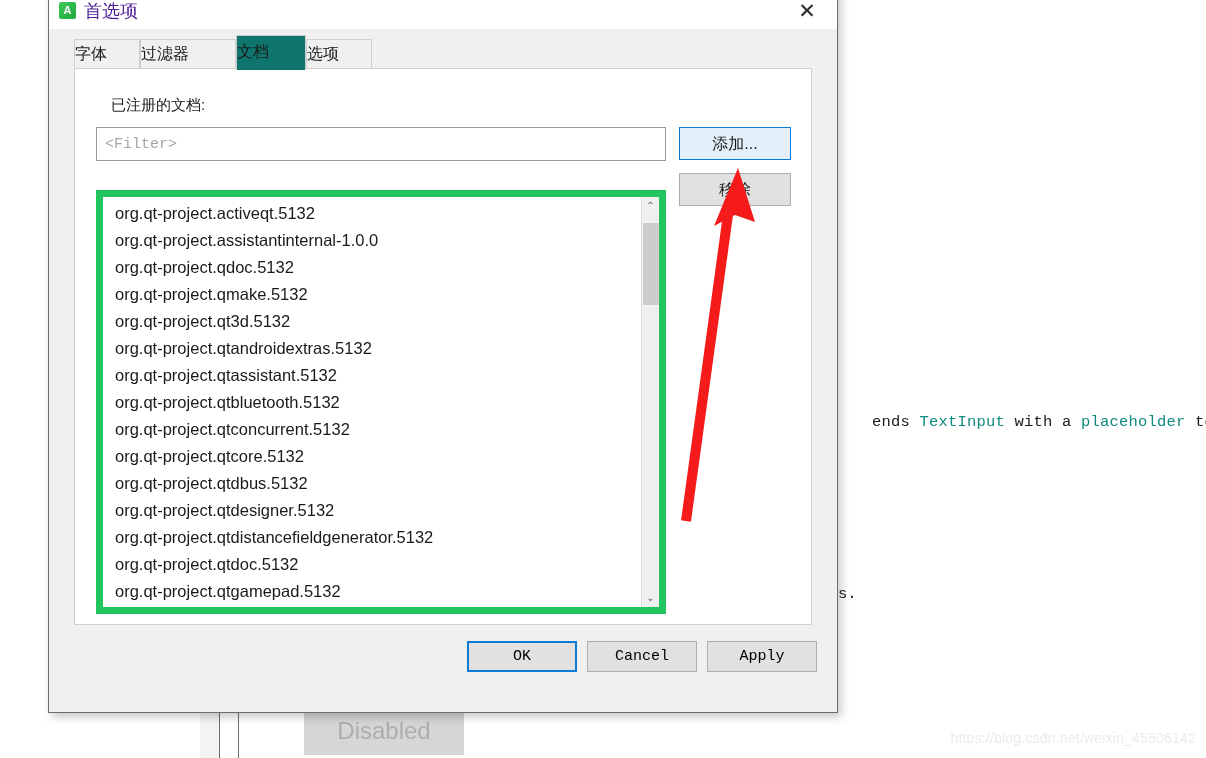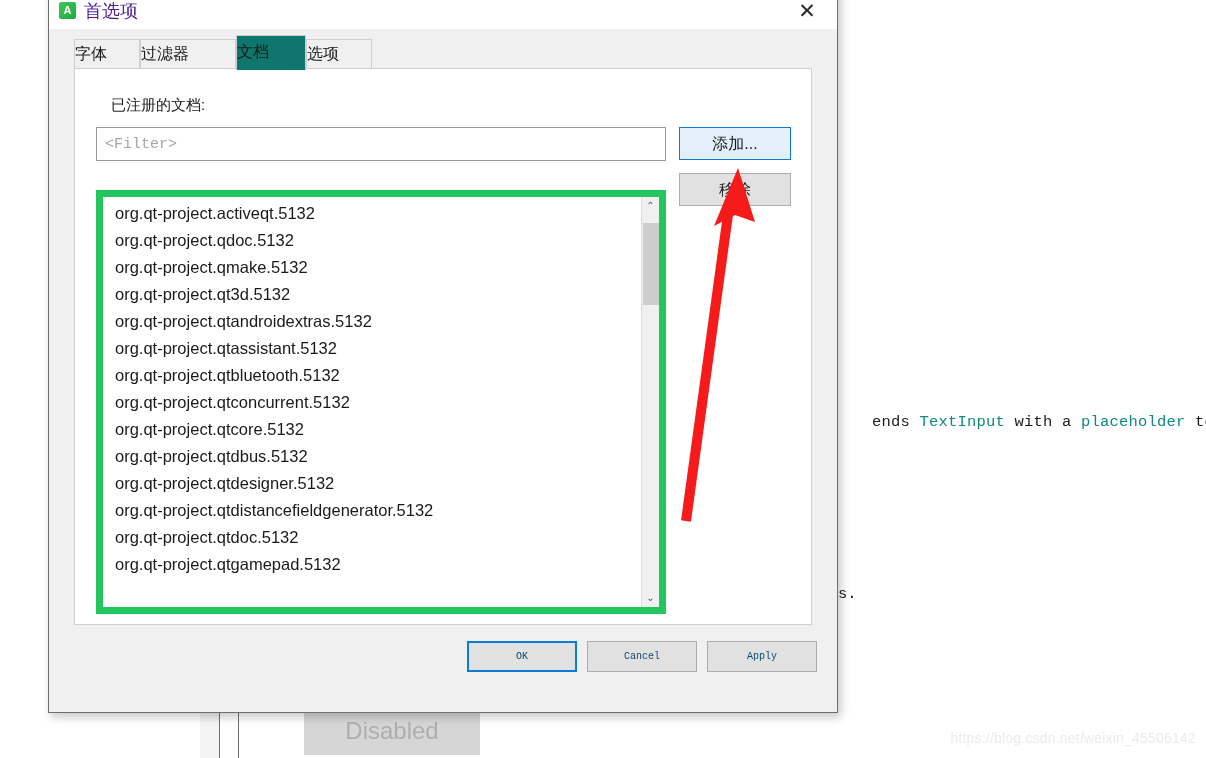--- a/index.html
+++ b/index.html
@@ -67,21 +67,21 @@
     background: #6f6f6f;
   }
   #bottom-strip .panel-a {
     position: absolute; left: 200px; top: 5px; width: 19px; height: 48px;
     background: #f3f3f3;
   }
   #disabled-button {
     position: absolute;
     left: 304px;
     top: 707px;
-    width: 176px;
+    width: 160px;
     height: 48px;
     background: #d6d6d6;
     color: #aeaeae;
     font-size: 24px;
     line-height: 48px;
     text-align: center;
     font-family: "Liberation Sans", sans-serif;
   }
   #watermark {
     position: absolute;
@@ -318,22 +318,22 @@
   }
   .footer-btn {
     position: absolute;
     top: 8px;
     width: 110px;
     height: 31px;
     box-sizing: border-box;
     background: #e1e1e1;
     border: 1px solid #adadad;
     font-family: "Liberation Mono", monospace;
-    font-size: 10px;
-    color: #0c4a6e;
+    font-size: 15px;
+    color: #000000;
     line-height: 29px;
     text-align: center;
     cursor: default;
   }
   .footer-btn.primary {
     border: 2px solid #0d7ad6;
     line-height: 27px;
   }
 
   
@@ -383,20 +383,21 @@
     <div id="panel-label">已注册的文档:</div>
 
     <input id="filter-input" type="text" placeholder="&lt;Filter&gt;" style="">
 
     <div id="add-button">添加...</div>
     <div id="remove-button">移除</div>
 
     <div id="listbox">
       <div id="listitems">
           <div class="list-item">org.qt-project.activeqt.5132</div>
+          <div class="list-item">org.qt-project.assistantinternal-1.0.0</div>
           <div class="list-item">org.qt-project.qdoc.5132</div>
           <div class="list-item">org.qt-project.qmake.5132</div>
           <div class="list-item">org.qt-project.qt3d.5132</div>
           <div class="list-item">org.qt-project.qtandroidextras.5132</div>
           <div class="list-item">org.qt-project.qtassistant.5132</div>
           <div class="list-item">org.qt-project.qtbluetooth.5132</div>
           <div class="list-item">org.qt-project.qtconcurrent.5132</div>
           <div class="list-item">org.qt-project.qtcore.5132</div>
           <div class="list-item">org.qt-project.qtdbus.5132</div>
           <div class="list-item">org.qt-project.qtdesigner.5132</div>

